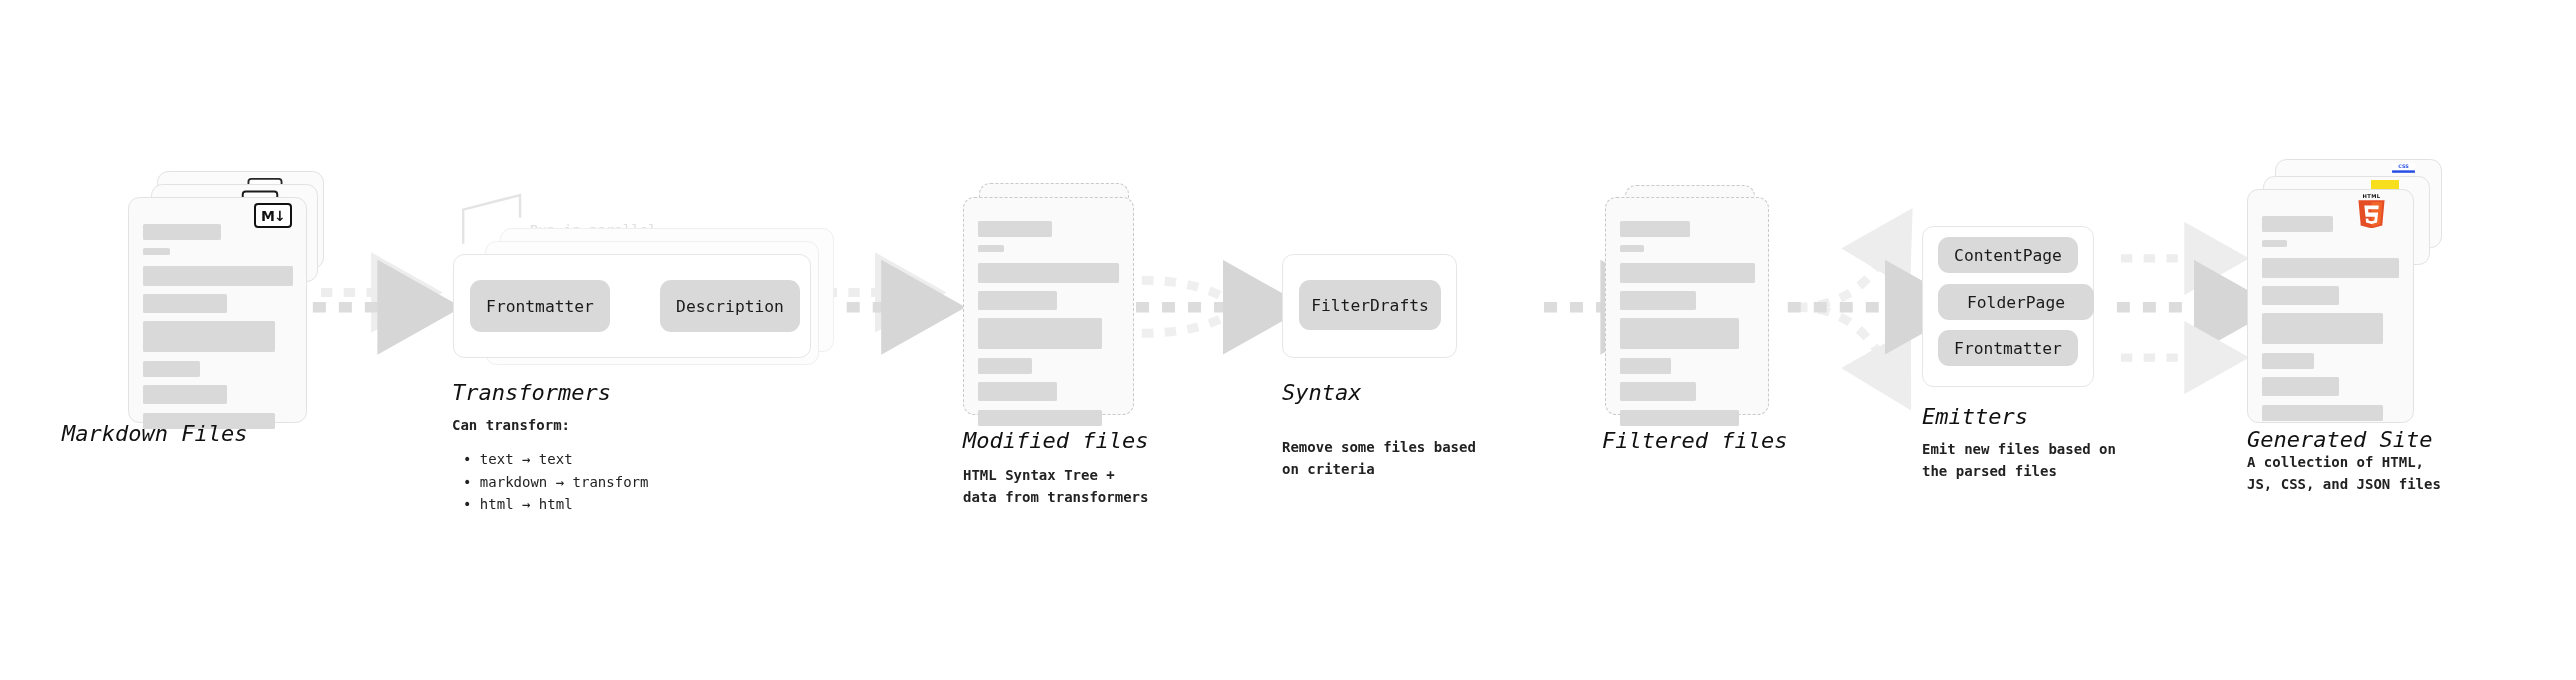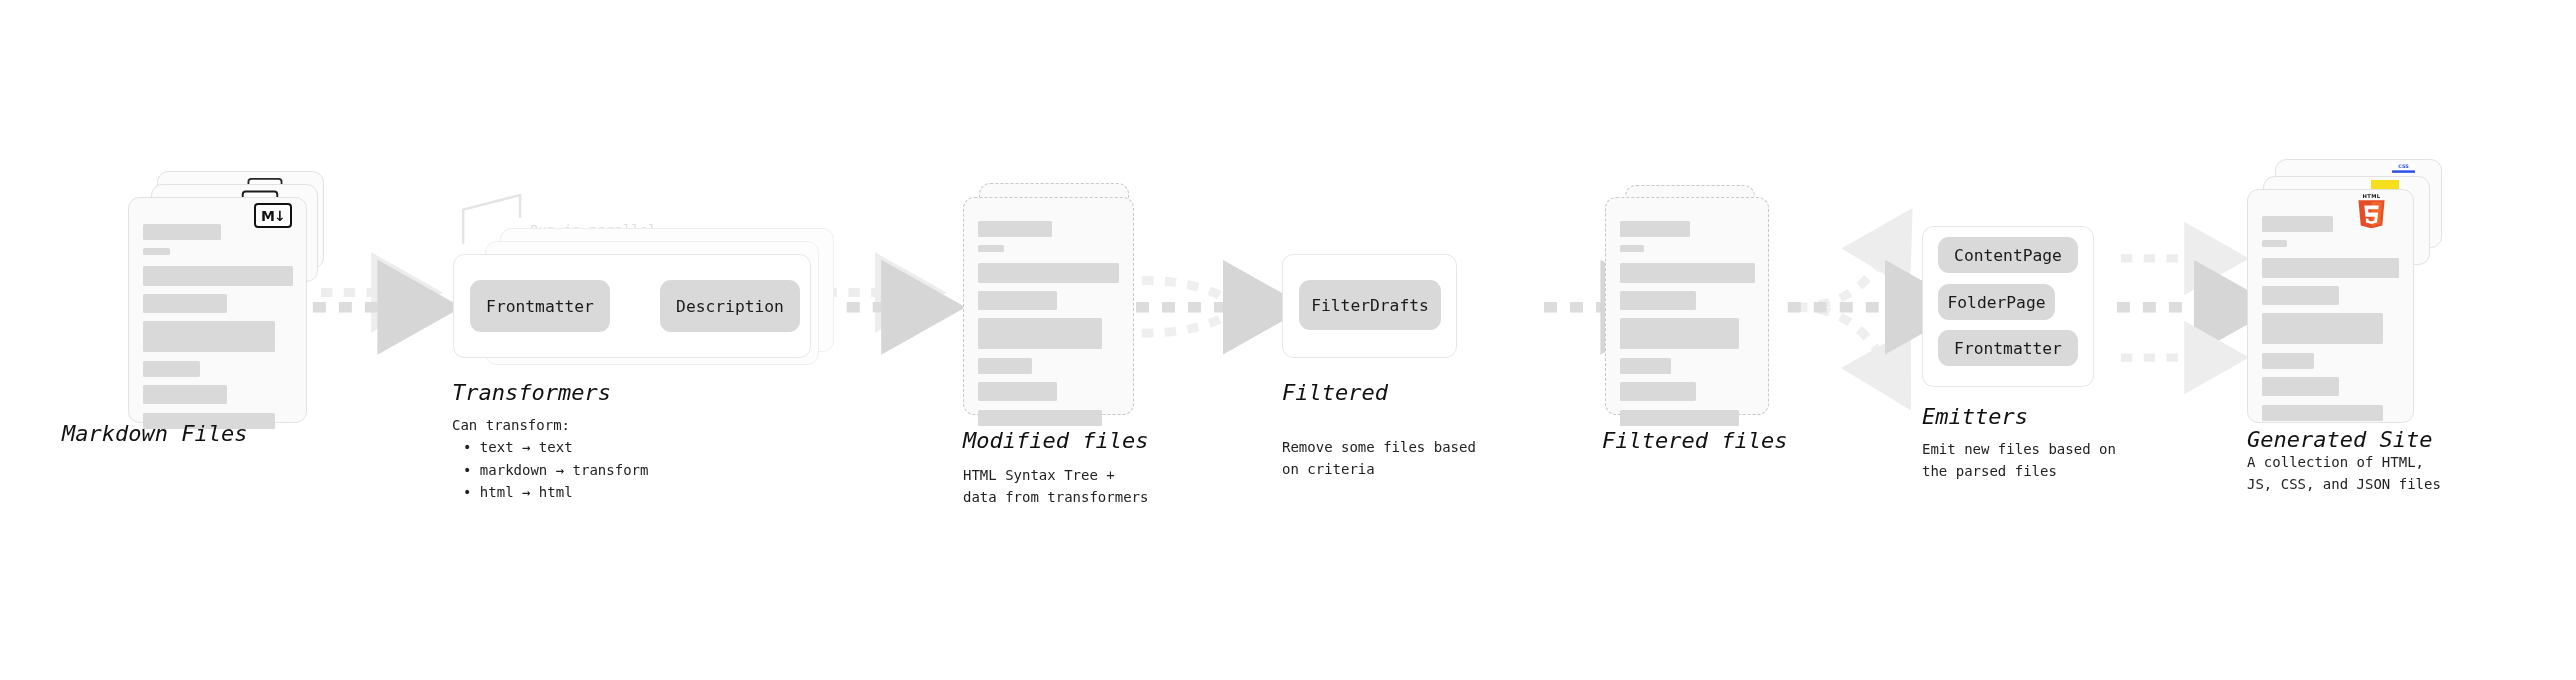--- a/index.html
+++ b/index.html
@@ -113,26 +113,28 @@
     white-space: nowrap;
     letter-spacing: 0px;
     font-style: italic;
   }
   .subtitle {
     position: absolute;
     font-size: 14px;
     line-height: 1.55;
     color: #222222;
     white-space: pre;
+    font-weight: bold;
   }
   .bullets {
     position: absolute;
     font-size: 14px;
     line-height: 1.62;
     color: #222222;
+    margin-top: 12px;
   }
   .bullets div { white-space: pre; }
   .note-parallel {
     position: absolute;
     font-size: 14px;
     color: #e0e0e0;
     white-space: nowrap;
     margin-top: 33px;
   }
 
@@ -273,21 +275,21 @@
         </div>
     </div>
     <div class="title" style="left:963px;top:428px;">Modified files</div>
     <div class="subtitle" style="left:963px;top:465px;">HTML Syntax Tree +
 data from transformers</div>
   </div>
 
   <div class="stage" style="left:0;top:0;">
     <div class="panel" style="left:1282px;top:254px;width:175px;height:104px;"></div>
     <div class="pill" style="left:1299px;top:280px;width:142px;height:50px;">FilterDrafts</div>
-    <div class="title" style="left:1282px;top:380px;">Filtered</div>
+    <div class="title" style="left:1282px;top:380px;">Syntax</div>
     <div class="subtitle" style="left:1282px;top:415px;margin-top:22px;">Remove some files based
 on criteria</div>
   </div>
 
   <div class="stage" style="left:0;top:0;">
     <div class="doc-stack">
       <div class="doc-card dashed" style="left:1625px;top:185px;width:130px;height:81px;"></div>
       <div class="doc-card dashed" style="left:1605px;top:197px;width:164px;height:218px;"></div>
       <div class="doc-body" style="left:1620px;top:221px;width:135px;">
           <div class="sk" style="width: 70px; height: 16.3px; margin-top: 0px;"></div>
@@ -299,21 +301,21 @@
           <div class="sk" style="width: 76px; height: 19.5px; margin-top: 8.1px;"></div>
           <div class="sk" style="width: 119px; height: 16.3px; margin-top: 8.1px;"></div>
         </div>
     </div>
     <div class="title" style="left:1602px;top:428px;">Filtered files</div>
   </div>
 
   <div class="stage" style="left:0;top:0;">
     <div class="panel" style="left:1922px;top:226px;width:172px;height:161px;"></div>
     <div class="pill" style="left:1938px;top:237px;width:140px;height:36px;">ContentPage</div>
-    <div class="pill" style="left:1938px;top:284px;width:117px;height:36px;">FolderPage</div>
+    <div class="pill" style="left:1938px;top:284px;width:156px;height:36px;">FolderPage</div>
     <div class="pill" style="left:1938px;top:330px;width:140px;height:36px;">Frontmatter</div>
     <div class="title" style="left:1922px;top:404px;">Emitters</div>
     <div class="subtitle" style="left:1922px;top:439px;">Emit new files based on
 the parsed files</div>
   </div>
 
   <div class="stage" style="left:0;top:0;">
     <div class="doc-stack">
 
       <div class="doc-card ghost" style="left:2275px;top:159px;width:167px;height:89px;"></div>

